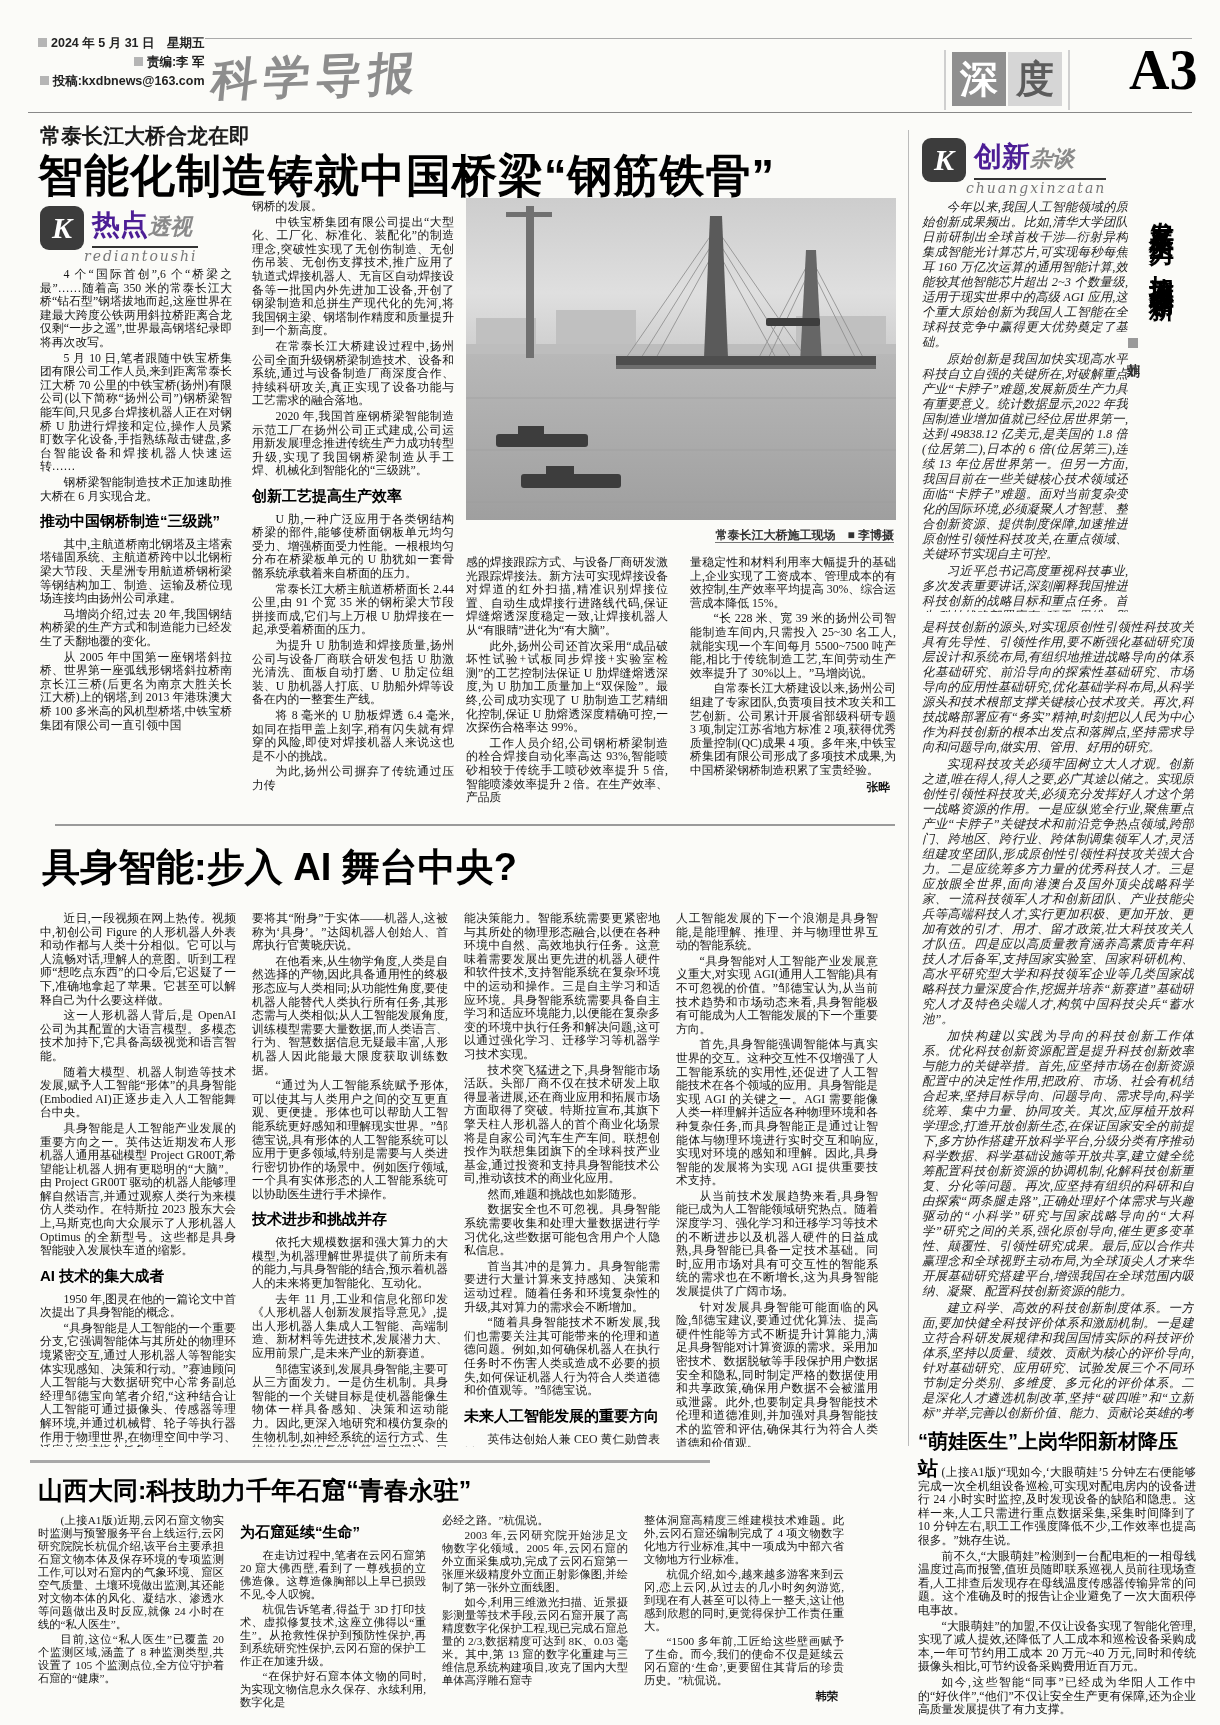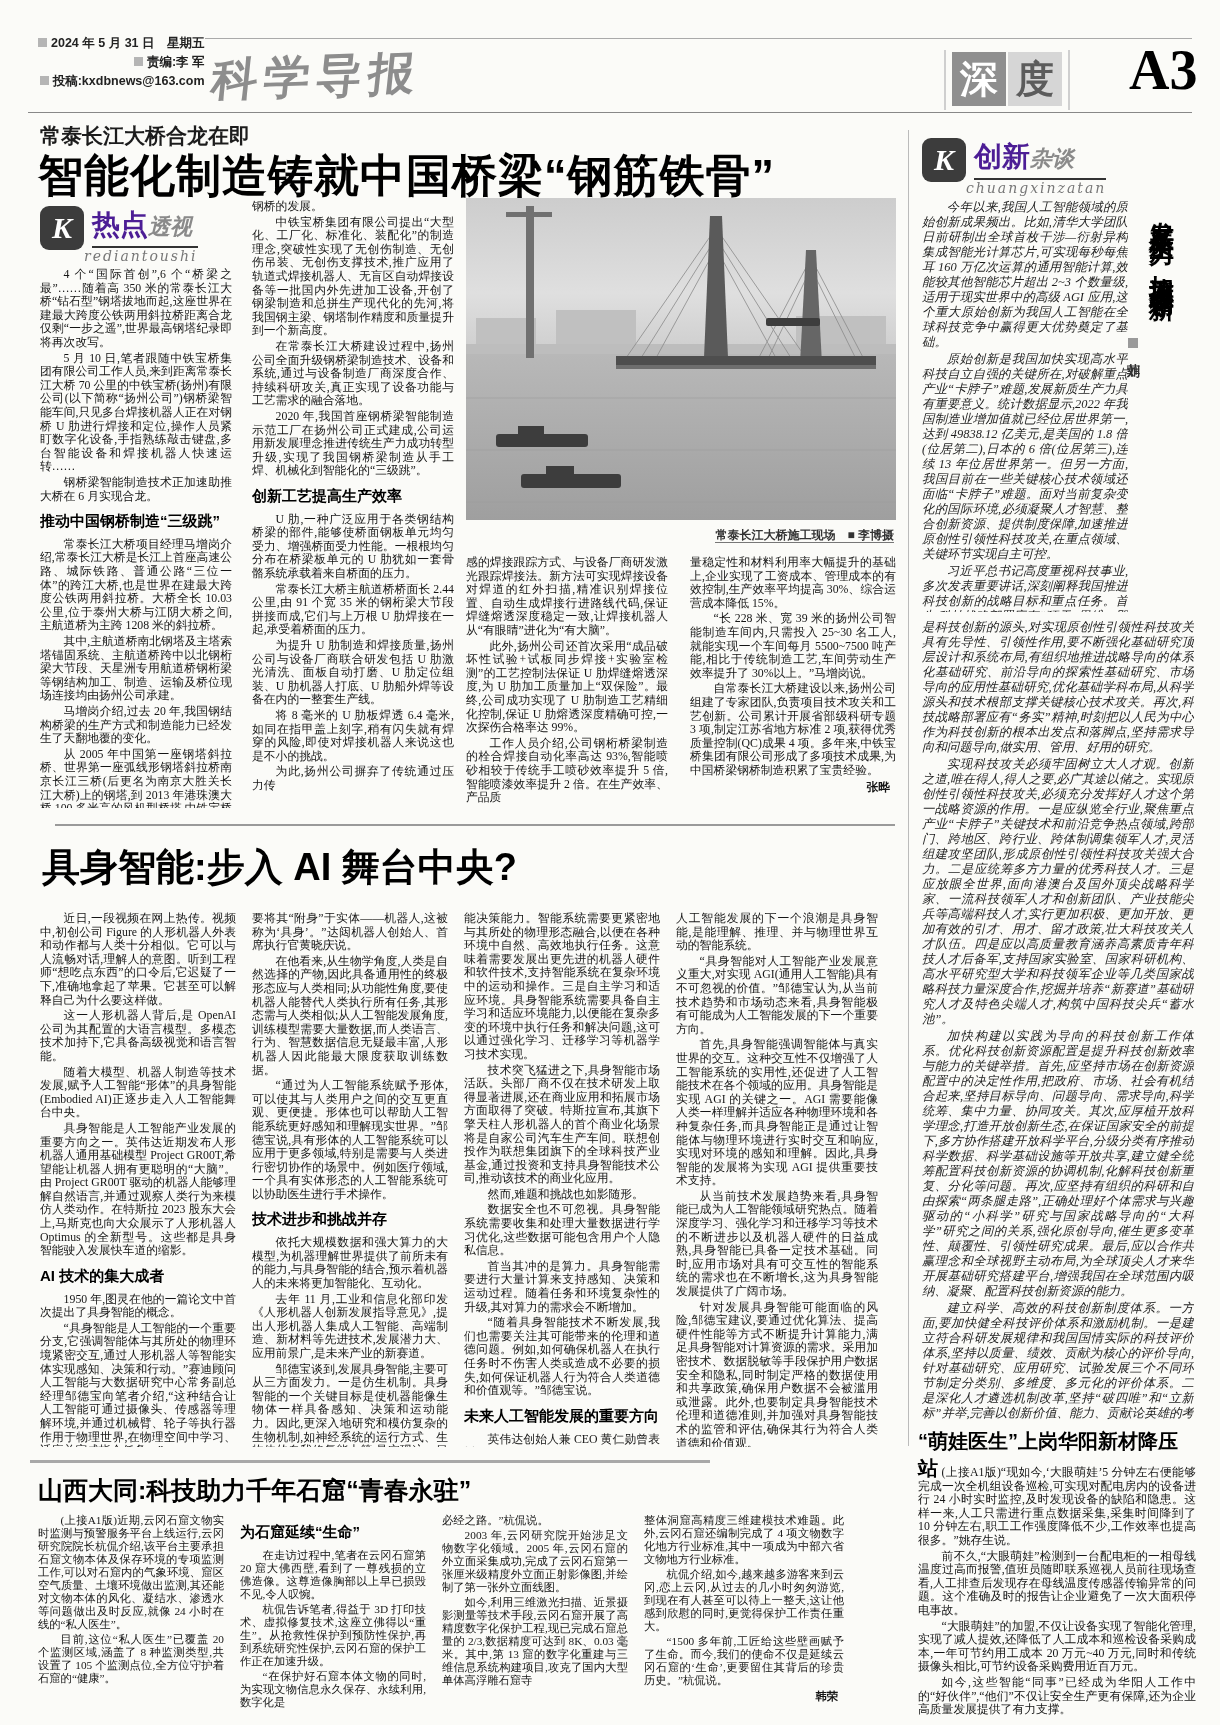--- a/index.html
+++ b/index.html
@@ -73,21 +73,20 @@
       <div class="btitle"><span class="b1">热点</span><span class="b2">透视</span></div>
       <div class="pinyin">rediantoushi</div>
     </div>
   </div>
 
   <div class="col" style="left:40px;top:268px;width:192px;height:540px;">
       <p class="para">4 个“国际首创”,6 个“桥梁之最”……随着高 350 米的常泰长江大桥“钻石型”钢塔拔地而起,这座世界在建最大跨度公铁两用斜拉桥距离合龙仅剩“一步之遥”,世界最高钢塔纪录即将再次改写。</p>
       <p class="para">5 月 10 日,笔者跟随中铁宝桥集团有限公司工作人员,来到距离常泰长江大桥 70 公里的中铁宝桥(扬州)有限公司(以下简称“扬州公司”)钢桥梁智能车间,只见多台焊接机器人正在对钢桥 U 肋进行焊接和定位,操作人员紧盯数字化设备,手指熟练敲击键盘,多台智能设备和焊接机器人快速运转……</p>
       <p class="para">钢桥梁智能制造技术正加速助推大桥在 6 月实现合龙。</p>
       <h4 class="subhd">推动中国钢桥制造“三级跳”</h4>
-      <p class="para">常泰长江大桥项目经理马增岗介绍,常泰长江大桥是长江上首座高速公路、城际铁路、普通公路“三位一体”的跨江大桥,也是世界在建最大跨度公铁两用斜拉桥。大桥全长 10.03 公里,位于泰州大桥与江阴大桥之间,主航道桥为主跨 1208 米的斜拉桥。</p>
       <p class="para">其中,主航道桥南北钢塔及主塔索塔锚固系统、主航道桥跨中以北钢桁梁大节段、天星洲专用航道桥钢桁梁等钢结构加工、制造、运输及桥位现场连接均由扬州公司承建。</p>
       <p class="para">马增岗介绍,过去 20 年,我国钢结构桥梁的生产方式和制造能力已经发生了天翻地覆的变化。</p>
       <p class="para">从 2005 年中国第一座钢塔斜拉桥、世界第一座弧线形钢塔斜拉桥南京长江三桥(后更名为南京大胜关长江大桥)上的钢塔,到 2013 年港珠澳大桥 100 多米高的风机型桥塔,中铁宝桥集团有限公司一直引领中国</p>
     </div>
   <div class="col" style="left:252px;top:200px;width:202px;height:608px;">
       <p class="para cont">钢桥的发展。</p>
       <p class="para">中铁宝桥集团有限公司提出“大型化、工厂化、标准化、装配化”的制造理念,突破性实现了无创伤制造、无创伤吊装、无创伤支撑技术,推广应用了轨道式焊接机器人、无盲区自动焊接设备等一批国内外先进加工设备,开创了钢梁制造和总拼生产现代化的先河,将我国钢主梁、钢塔制作精度和质量提升到一个新高度。</p>
       <p class="para">在常泰长江大桥建设过程中,扬州公司全面升级钢桥梁制造技术、设备和系统,通过与设备制造厂商深度合作、持续科研攻关,真正实现了设备功能与工艺需求的融合落地。</p>
       <p class="para">2020 年,我国首座钢桥梁智能制造示范工厂在扬州公司正式建成,公司运用新发展理念推进传统生产力成功转型升级,实现了我国钢桥梁制造从手工焊、机械化到智能化的“三级跳”。</p>
       <h4 class="subhd">创新工艺提高生产效率</h4>

